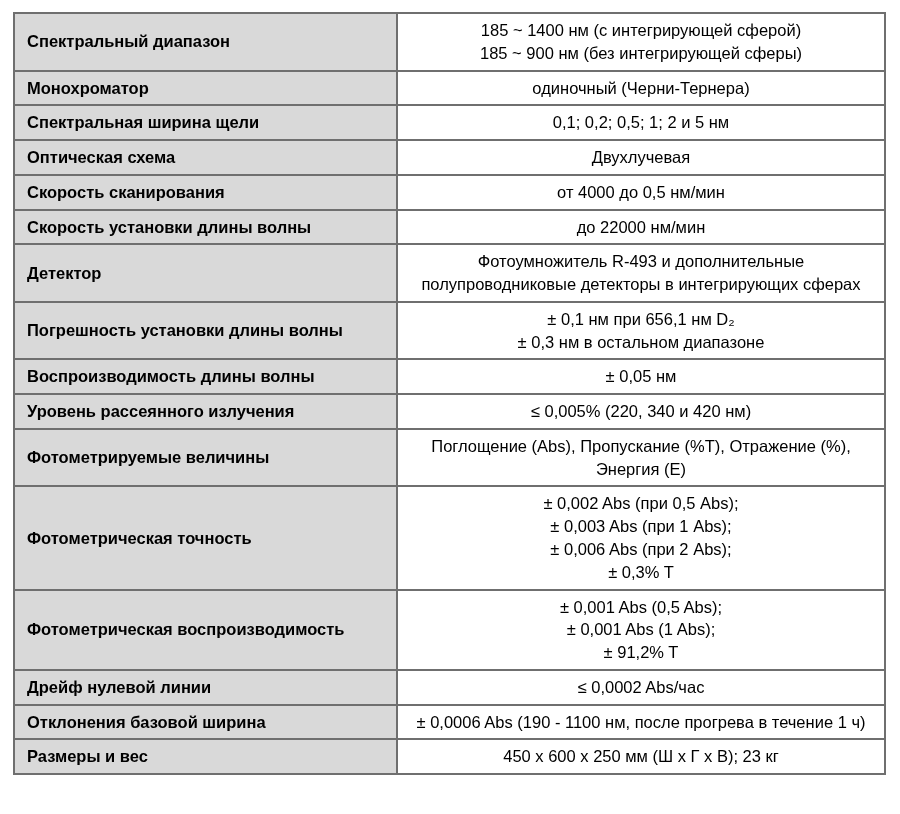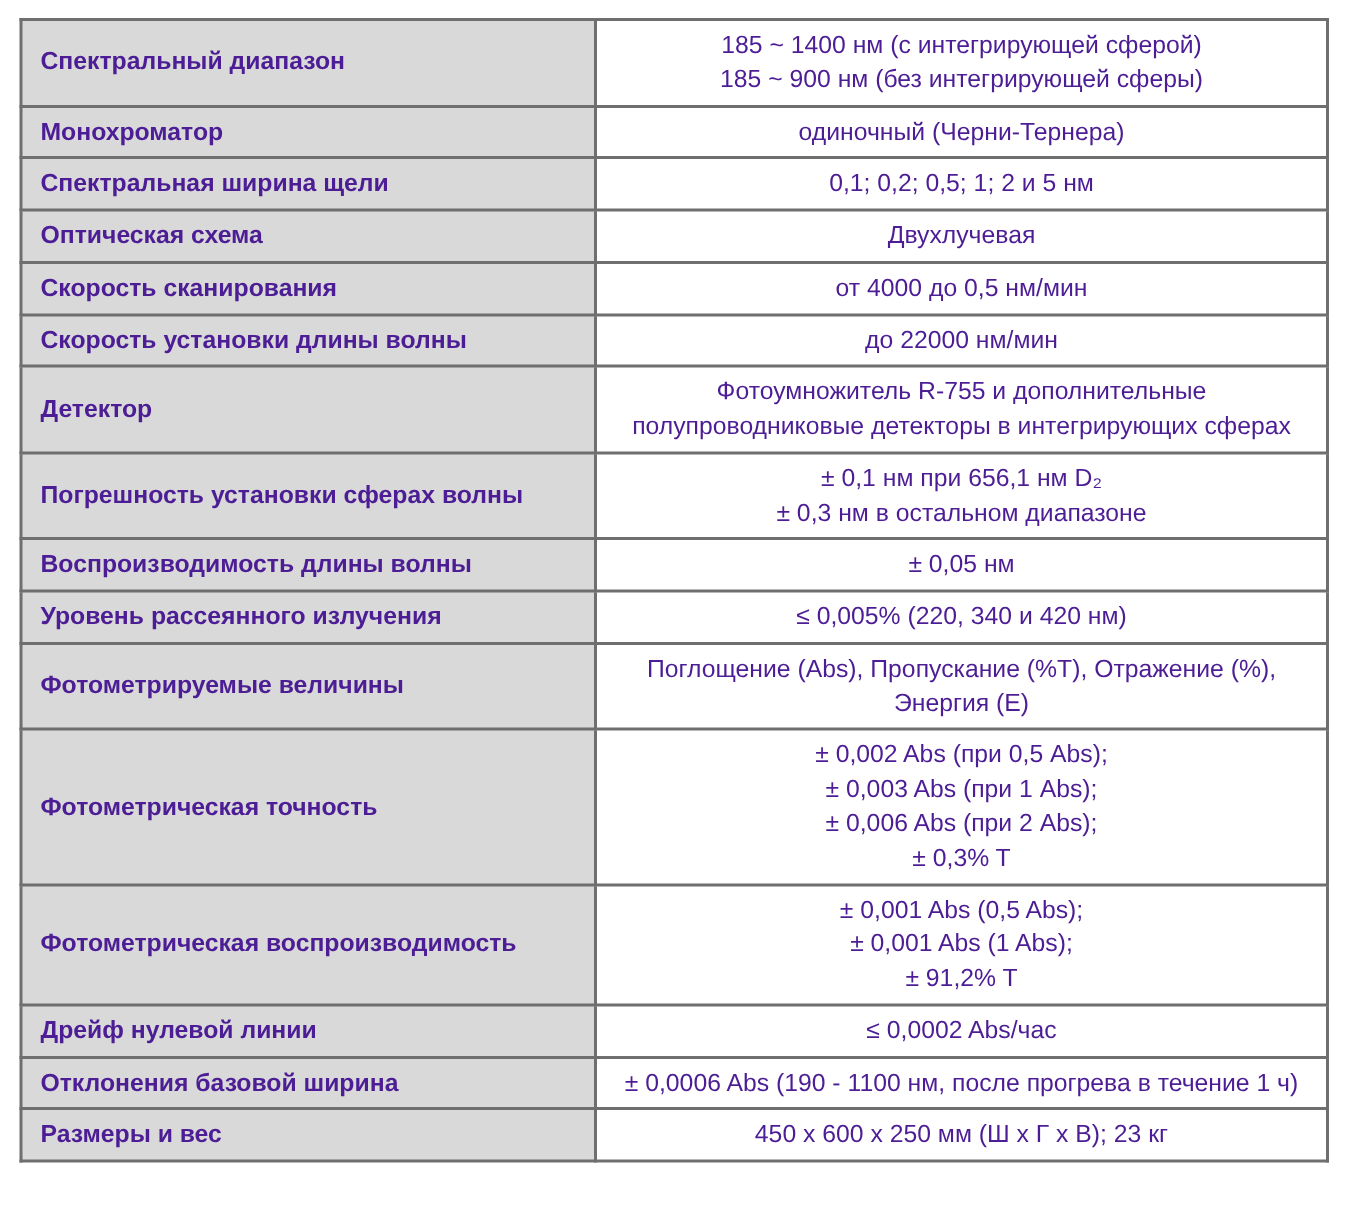--- a/index.html
+++ b/index.html
@@ -16,21 +16,21 @@
     overflow: hidden;
   }
   table.spec-table {
     position: absolute;
     left: 13px;
     top: 12px;
     width: 873px;
     border-collapse: collapse;
     table-layout: fixed;
     font-size: 16.5px;
-    color: #4c1d95;
+    color: #000000;
   }
   table.spec-table td {
     border: 2px solid #6f6f6f;
     padding: 5px 12px;
     line-height: 1.38;
     vertical-align: middle;
   }
   td.label-cell {
     width: 357px;
     background: #d9d9d9;
@@ -77,26 +77,26 @@
     <td class="value-cell">от 4000 до 0,5 нм/мин</td>
   </tr>
 
   <tr>
     <td class="label-cell">Скорость установки длины волны</td>
     <td class="value-cell">до 22000 нм/мин</td>
   </tr>
 
   <tr>
     <td class="label-cell">Детектор</td>
-    <td class="value-cell">Фотоумножитель R-755 и дополнительные
+    <td class="value-cell">Фотоумножитель R-493 и дополнительные
 полупроводниковые детекторы в интегрирующих сферах</td>
   </tr>
 
   <tr>
-    <td class="label-cell">Погрешность установки сферах волны</td>
+    <td class="label-cell">Погрешность установки длины волны</td>
     <td class="value-cell">± 0,1 нм при 656,1 нм D₂
 ± 0,3 нм в остальном диапазоне</td>
   </tr>
 
   <tr>
     <td class="label-cell">Воспроизводимость длины волны</td>
     <td class="value-cell">± 0,05 нм</td>
   </tr>
 
   <tr>

